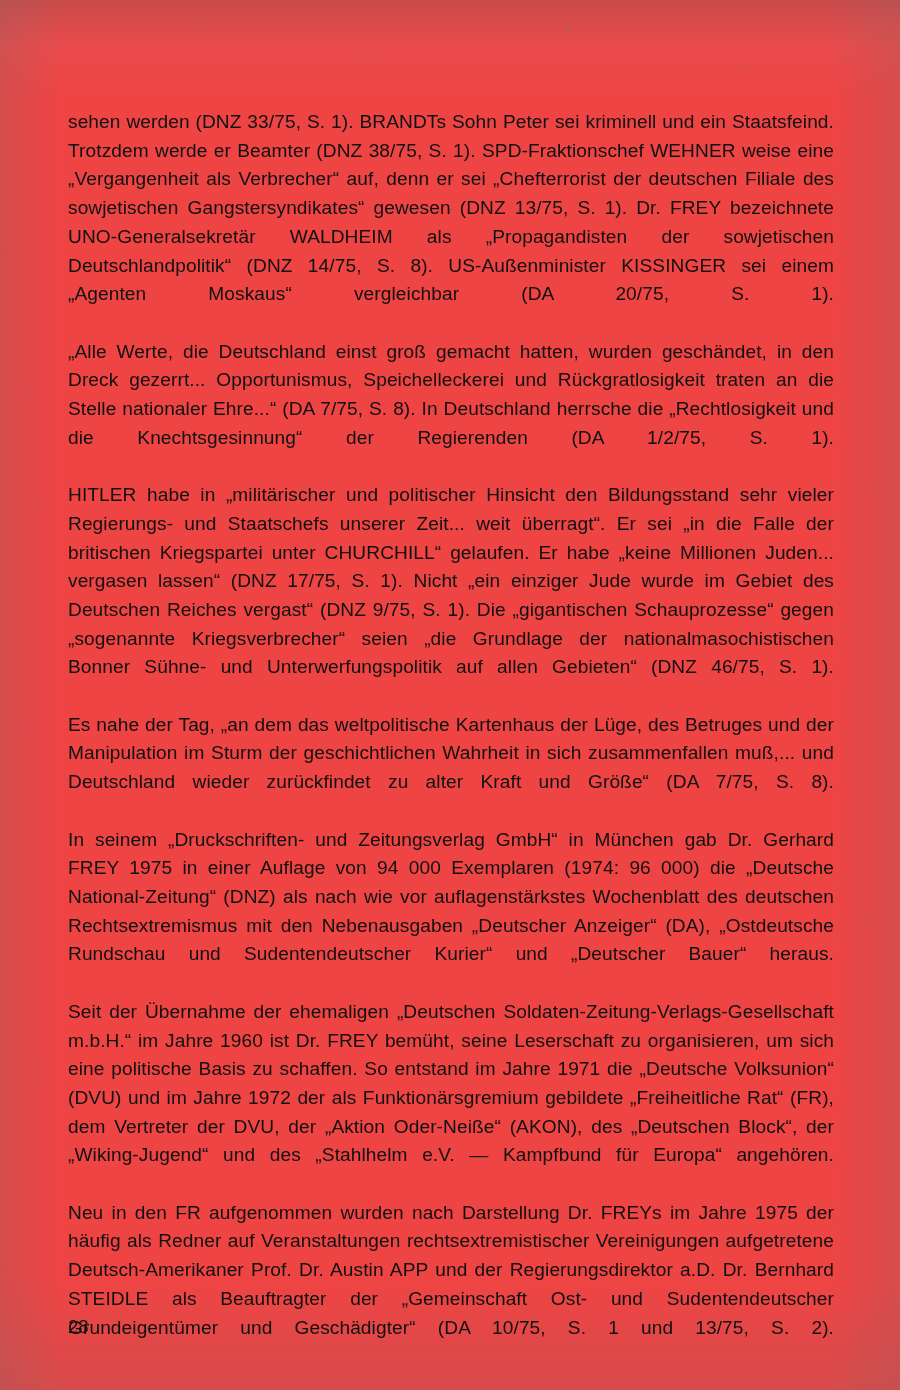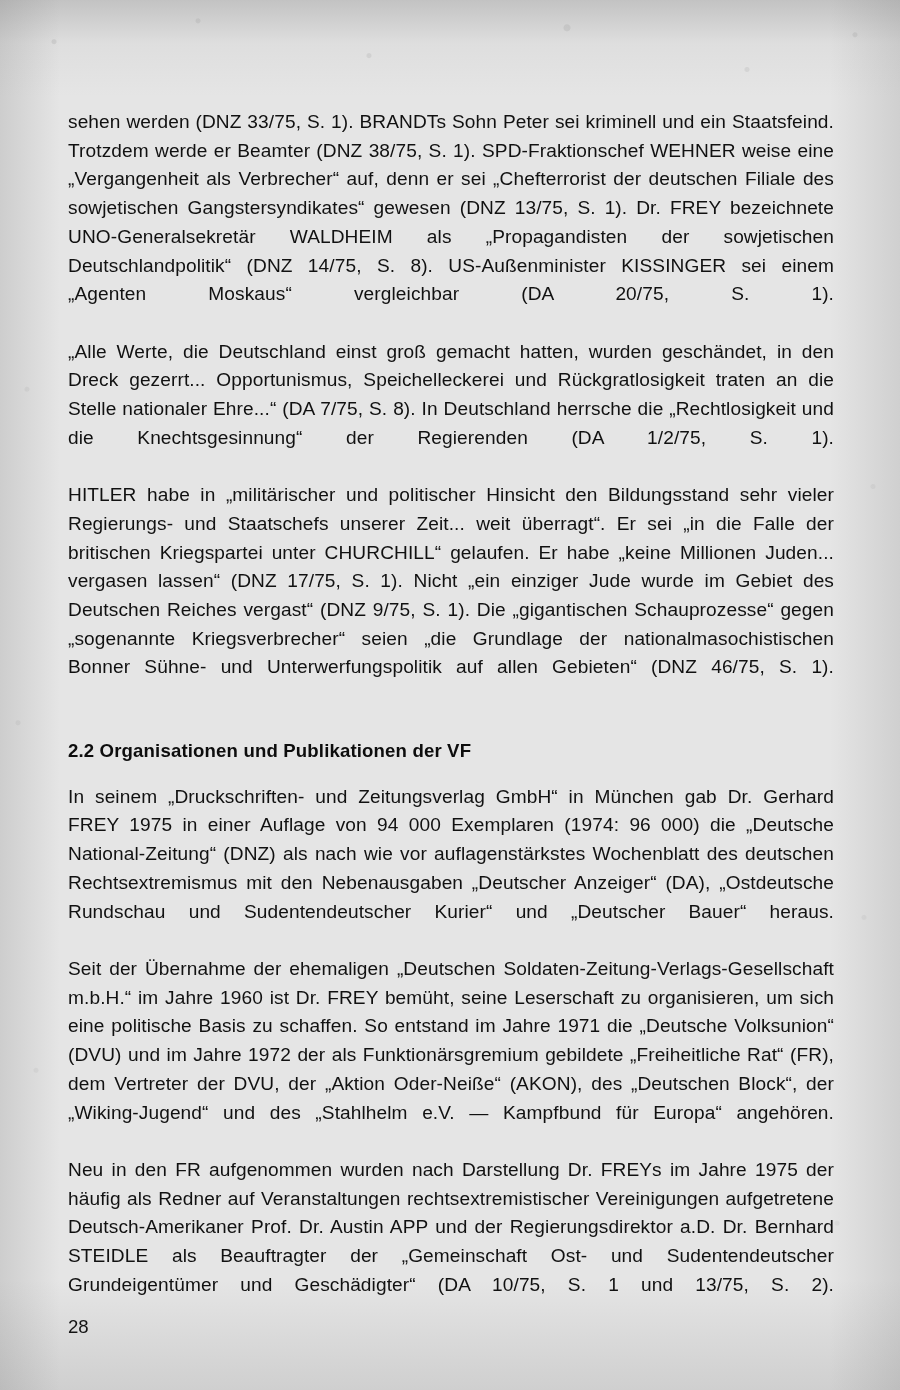--- a/index.html
+++ b/index.html
@@ -8,21 +8,21 @@
     padding: 0;
     background: #ffffff;
   }
 
   .page {
     position: relative;
     width: 900px;
     height: 1390px;
     margin: 0;
     overflow: hidden;
-    background: #e5e5e5;
+    background: #ef4444;
     font-family: "Liberation Sans", sans-serif;
     color: #121212;
   }
 
   
   .scan-noise {
     position: absolute;
     inset: 0;
     pointer-events: none;
     z-index: 3;
@@ -140,23 +140,23 @@
   <div class="scan-edge-left"></div>
   <div class="scan-edge-right"></div>
   <div class="scan-noise"></div>
 
   <div class="content">
 
     <div class="body-block">
       <span class="para-run">sehen werden (DNZ 33/75, S. 1). BRANDTs Sohn Peter sei kriminell und ein Staatsfeind. Trotzdem werde er Beamter (DNZ 38/75, S. 1). SPD-Fraktionschef WEHNER weise eine „Vergangenheit als Verbrecher“ auf, denn er sei „Chefterrorist der deutschen Filiale des sowjetischen Gangstersyndikates“ gewesen (DNZ 13/75, S. 1). Dr. FREY bezeichnete UNO-Generalsekretär WALDHEIM als „Propagandisten der sowjetischen Deutschlandpolitik“ (DNZ 14/75, S. 8). US-Außenminister KISSINGER sei einem „Agenten Moskaus“ vergleichbar (DA 20/75, S. 1).</span>
       <span class="para-run">„Alle Werte, die Deutschland einst groß gemacht hatten, wurden geschändet, in den Dreck gezerrt... Opportunismus, Speichelleckerei und Rückgratlosigkeit traten an die Stelle nationaler Ehre...“ (DA 7/75, S. 8). In Deutschland herrsche die „Rechtlosigkeit und die Knechtsgesinnung“ der Regierenden (DA 1/2/75, S. 1).</span>
       <span class="para-run">HITLER habe in „militärischer und politischer Hinsicht den Bildungsstand sehr vieler Regierungs- und Staatschefs unserer Zeit... weit überragt“. Er sei „in die Falle der britischen Kriegspartei unter CHURCHILL“ gelaufen. Er habe „keine Millionen Juden... vergasen lassen“ (DNZ 17/75, S. 1). Nicht „ein einziger Jude wurde im Gebiet des Deutschen Reiches vergast“ (DNZ 9/75, S. 1). Die „gigantischen Schauprozesse“ gegen „sogenannte Kriegsverbrecher“ seien „die Grundlage der nationalmasochistischen Bonner Sühne- und Unterwerfungspolitik auf allen Gebieten“ (DNZ 46/75, S. 1).</span>
+      <span class="para-run">Es nahe der Tag, „an dem das weltpolitische Kartenhaus der Lüge, des Betruges und der Manipulation im Sturm der geschichtlichen Wahrheit in sich zusammenfallen muß,... und Deutschland wieder zurückfindet zu alter Kraft und Größe“ (DA 7/75, S. 8).</span>
     </div>
 
-    <h2 class="section-heading">2.2  Organisationen und Publikationen der VF</h2>
 
     <div class="body-block">
       <span class="para-run">In seinem „Druckschriften- und Zeitungsverlag GmbH“ in München gab Dr. Gerhard FREY 1975 in einer Auflage von 94 000 Exemplaren (1974: 96 000) die „Deutsche National-Zeitung“ (DNZ) als nach wie vor auflagenstärkstes Wochenblatt des deutschen Rechtsextremismus mit den Nebenausgaben „Deutscher Anzeiger“ (DA), „Ostdeutsche Rundschau und Sudentendeutscher Kurier“ und „Deutscher Bauer“ heraus.</span>
       <span class="para-run">Seit der Übernahme der ehemaligen „Deutschen Soldaten-Zeitung-Verlags-Gesellschaft m.b.H.“ im Jahre 1960 ist Dr. FREY bemüht, seine Leserschaft zu organisieren, um sich eine politische Basis zu schaffen. So entstand im Jahre 1971 die „Deutsche Volksunion“ (DVU) und im Jahre 1972 der als Funktionärsgremium gebildete „Freiheitliche Rat“ (FR), dem Vertreter der DVU, der „Aktion Oder-Neiße“ (AKON), des „Deutschen Block“, der „Wiking-Jugend“ und des „Stahlhelm e.V. — Kampfbund für Europa“ angehören.</span>
       <span class="para-run">Neu in den FR aufgenommen wurden nach Darstellung Dr. FREYs im Jahre 1975 der häufig als Redner auf Veranstaltungen rechtsextremistischer Vereinigungen aufgetretene Deutsch-Amerikaner Prof. Dr. Austin APP und der Regierungsdirektor a.D. Dr. Bernhard STEIDLE als Beauftragter der „Gemeinschaft Ost- und Sudentendeutscher Grundeigentümer und Geschädigter“ (DA 10/75, S. 1 und 13/75, S. 2).</span>
 
     </div>
 
   </div>
 

